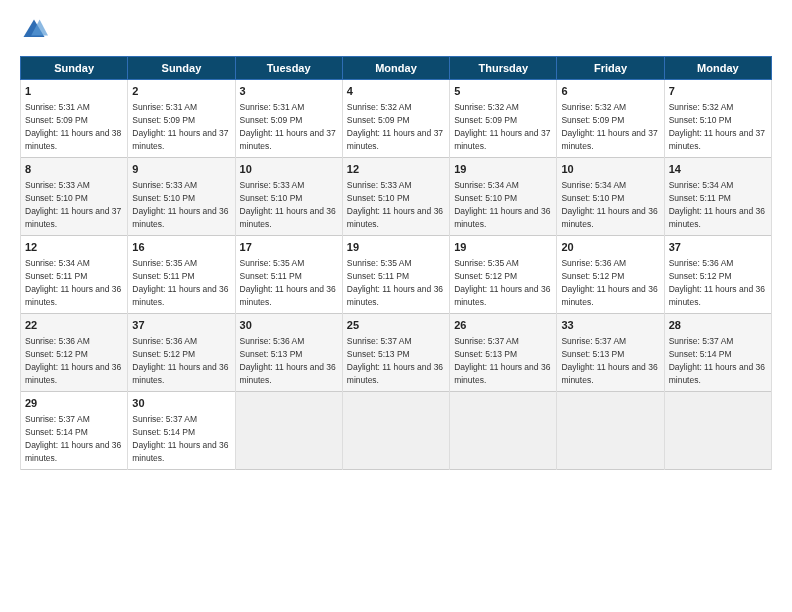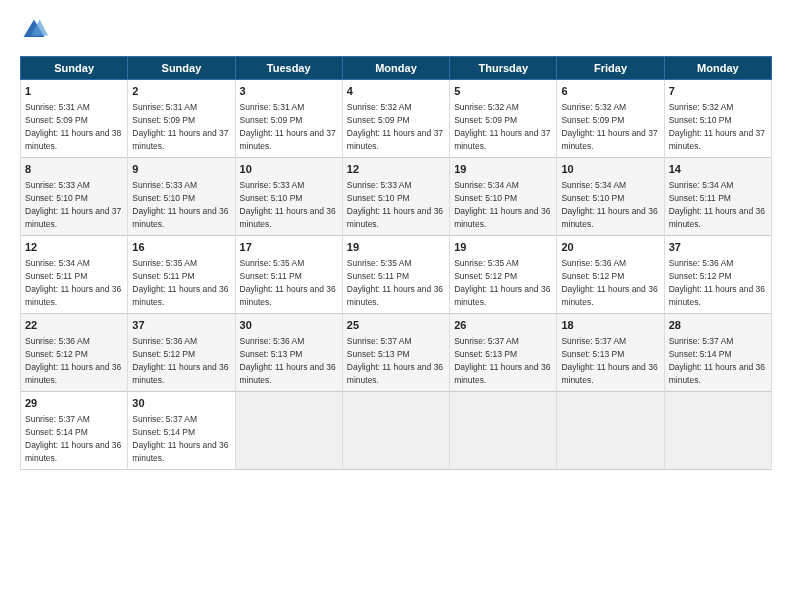--- a/index.html
+++ b/index.html
@@ -161,21 +161,21 @@
           <td><span class="day-num">19</span><span class="day-info">Sunrise: 5:35 AM</span><br><span class="day-info">Sunset: 5:12 PM</span><br><span class="day-info">Daylight: 11 hours and 36 minutes.</span></td>
           <td><span class="day-num">20</span><span class="day-info">Sunrise: 5:36 AM</span><br><span class="day-info">Sunset: 5:12 PM</span><br><span class="day-info">Daylight: 11 hours and 36 minutes.</span></td>
           <td><span class="day-num">37</span><span class="day-info">Sunrise: 5:36 AM</span><br><span class="day-info">Sunset: 5:12 PM</span><br><span class="day-info">Daylight: 11 hours and 36 minutes.</span></td>
         </tr>
         <tr>
           <td><span class="day-num">22</span><span class="day-info">Sunrise: 5:36 AM</span><br><span class="day-info">Sunset: 5:12 PM</span><br><span class="day-info">Daylight: 11 hours and 36 minutes.</span></td>
           <td><span class="day-num">37</span><span class="day-info">Sunrise: 5:36 AM</span><br><span class="day-info">Sunset: 5:12 PM</span><br><span class="day-info">Daylight: 11 hours and 36 minutes.</span></td>
           <td><span class="day-num">30</span><span class="day-info">Sunrise: 5:36 AM</span><br><span class="day-info">Sunset: 5:13 PM</span><br><span class="day-info">Daylight: 11 hours and 36 minutes.</span></td>
           <td><span class="day-num">25</span><span class="day-info">Sunrise: 5:37 AM</span><br><span class="day-info">Sunset: 5:13 PM</span><br><span class="day-info">Daylight: 11 hours and 36 minutes.</span></td>
           <td><span class="day-num">26</span><span class="day-info">Sunrise: 5:37 AM</span><br><span class="day-info">Sunset: 5:13 PM</span><br><span class="day-info">Daylight: 11 hours and 36 minutes.</span></td>
-          <td><span class="day-num">18</span><span class="day-info">Sunrise: 5:37 AM</span><br><span class="day-info">Sunset: 5:13 PM</span><br><span class="day-info">Daylight: 11 hours and 36 minutes.</span></td>
+          <td><span class="day-num">33</span><span class="day-info">Sunrise: 5:37 AM</span><br><span class="day-info">Sunset: 5:13 PM</span><br><span class="day-info">Daylight: 11 hours and 36 minutes.</span></td>
           <td><span class="day-num">28</span><span class="day-info">Sunrise: 5:37 AM</span><br><span class="day-info">Sunset: 5:14 PM</span><br><span class="day-info">Daylight: 11 hours and 36 minutes.</span></td>
         </tr>
         <tr>
           <td><span class="day-num">29</span><span class="day-info">Sunrise: 5:37 AM</span><br><span class="day-info">Sunset: 5:14 PM</span><br><span class="day-info">Daylight: 11 hours and 36 minutes.</span></td>
           <td><span class="day-num">30</span><span class="day-info">Sunrise: 5:37 AM</span><br><span class="day-info">Sunset: 5:14 PM</span><br><span class="day-info">Daylight: 11 hours and 36 minutes.</span></td>
           <td class="empty"></td>
           <td class="empty"></td>
           <td class="empty"></td>
           <td class="empty"></td>
           <td class="empty"></td>

